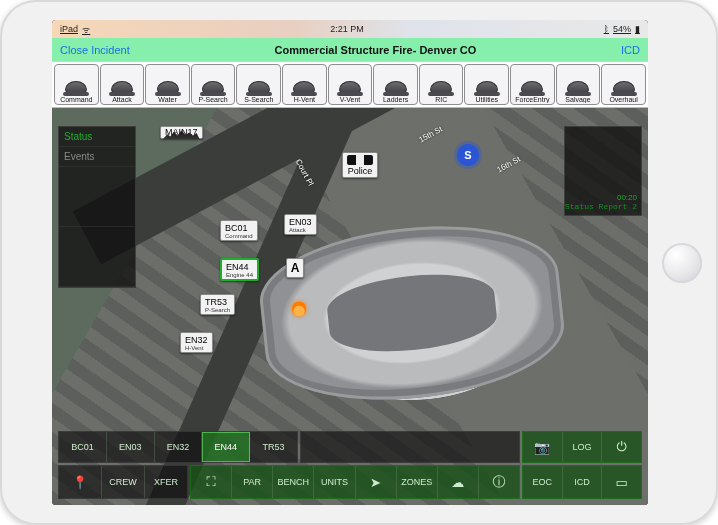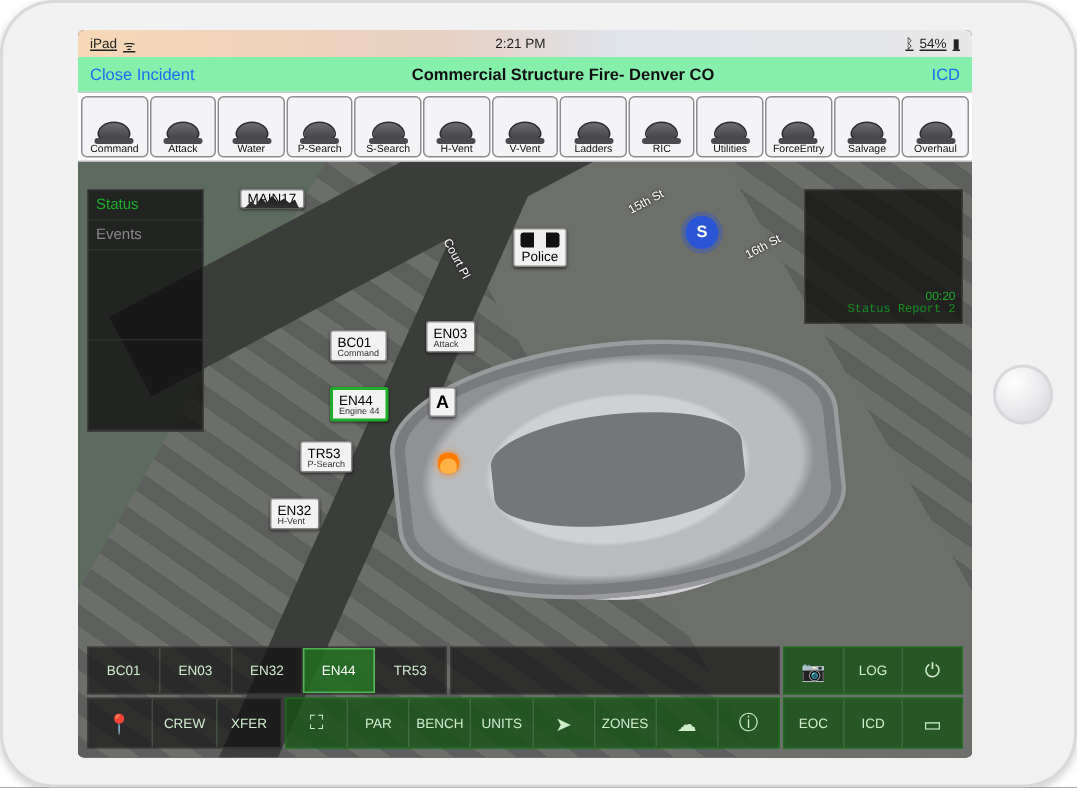--- a/index.html
+++ b/index.html
@@ -32,21 +32,21 @@
   .st1 { left:0; right:0; top:-40px; height:60px; transform:rotate(-28deg);} 
   .st2 { left:170px; top:-20px; width:36px; height:500px; transform:rotate(24deg);} 
 
   .left-panel { position:absolute; left:6px; top:18px; width:78px; background:rgba(10,10,10,.72); border:1px solid rgba(80,80,80,.6); font-size:10px; color:#888; }
   .left-panel .row { padding:4px 5px; border-bottom:1px solid rgba(60,60,60,.5);}
   .left-panel .row.active { color:#1fae2c; }
   .prog { display:flex; gap:1px; margin-top:2px;}
   .prog i { width:5px; height:5px; background:#1fae2c; display:block;}
   .left-panel .empty { height:60px; }
 
-  .right-panel { position:absolute; right:6px; top:18px; width:106px; display:flex; flex-direction:column; gap:4px; }
+  .right-panel { position:absolute; right:6px; top:18px; width:78px; display:flex; flex-direction:column; gap:4px; }
   .rp-body { background:rgba(10,10,10,.72); border:1px solid rgba(80,80,80,.6); height:90px; position:relative; font-size:8px; color:#1fae2c; text-align:right; padding:4px 4px;}
   .rp-body .sub { color:#159022;font-family:Liberation Mono, monospace; }
   .timer-box { background:#18a01e; color:#fff; font-weight:700; font-size:13px; text-align:center; padding:5px 0; border-radius:2px; letter-spacing:.5px; box-shadow:0 0 0 1px rgba(0,0,0,.3);}
   .rp-small { background:rgba(10,10,10,.72); border:1px solid rgba(80,80,80,.6); height:42px; font-size:9px; color:#1fae2c; text-align:right; padding:4px; }
 
   .unit { position:absolute; background:#f2f2f2; border:1px solid #888; border-radius:2px; color:#000; font-size:9px; padding:2px 4px 1px; box-shadow:0 1px 2px rgba(0,0,0,.5); }
   .unit .sub { font-size:6px; color:#333; display:block; line-height:1; }
   .unit.sel { border:2px solid #1fae2c; }
   .u-main17 { left:108px; top:18px; padding-top:0;}
   .u-main17 .silh { position:absolute; left:2px; right:2px; top:0; height:12px; background:linear-gradient(#111,#333); clip-path: polygon(0 100%, 12% 60%, 20% 80%, 30% 40%, 40% 70%, 50% 30%, 62% 65%, 72% 45%, 82% 70%, 92% 50%, 100% 100%);}

